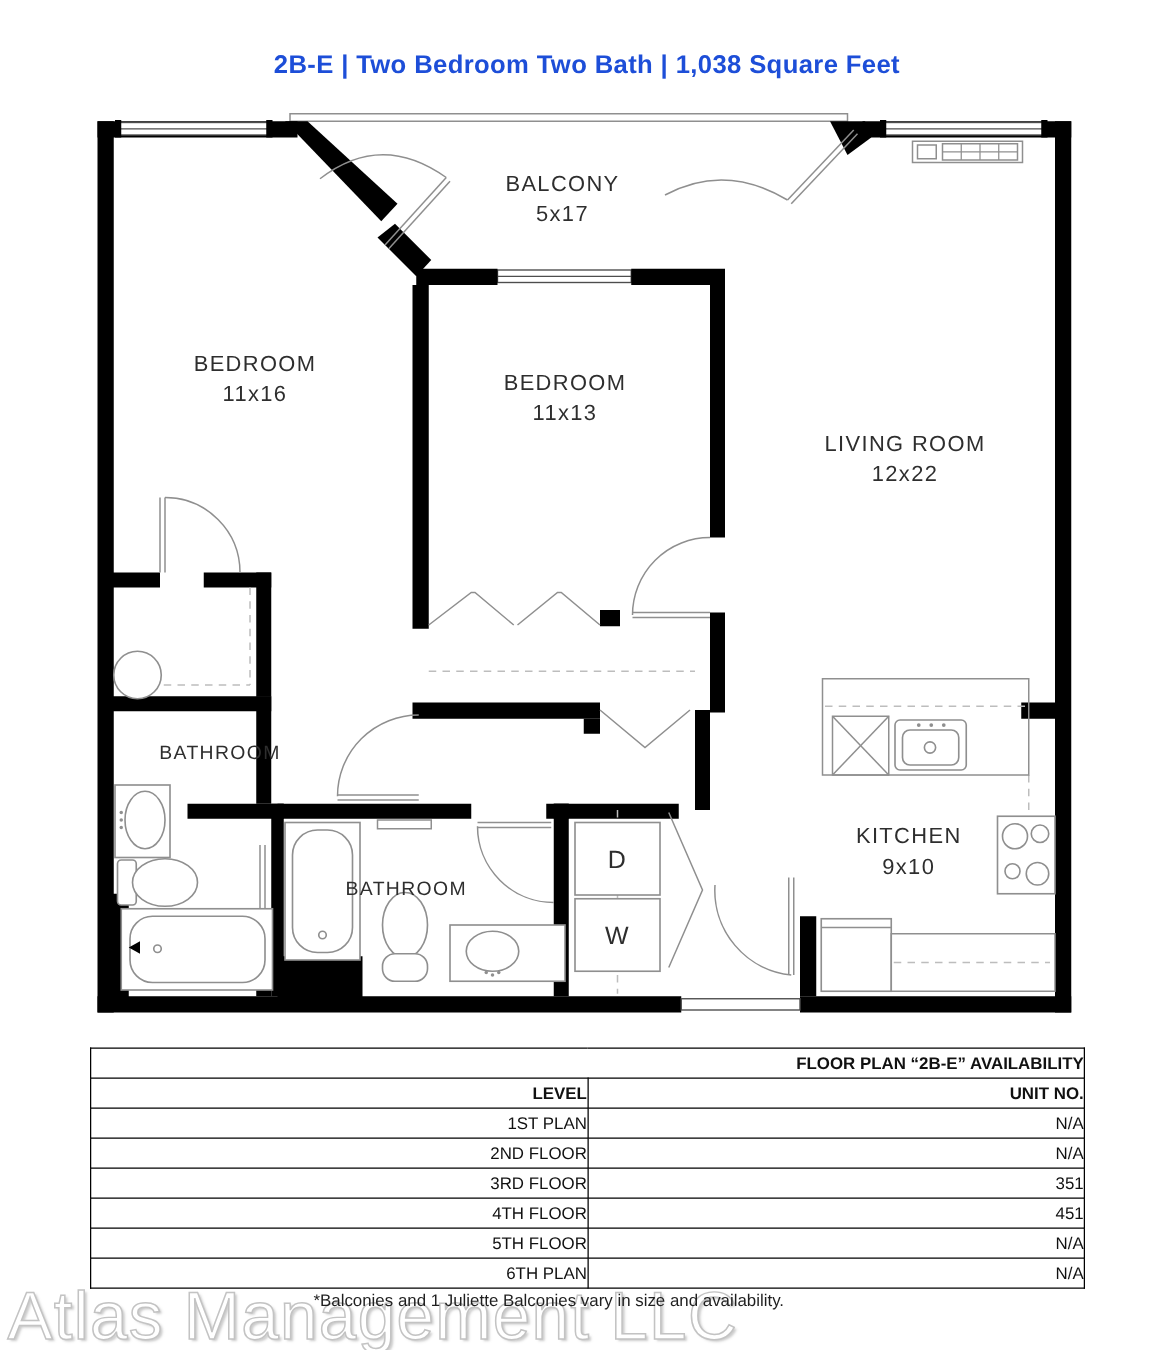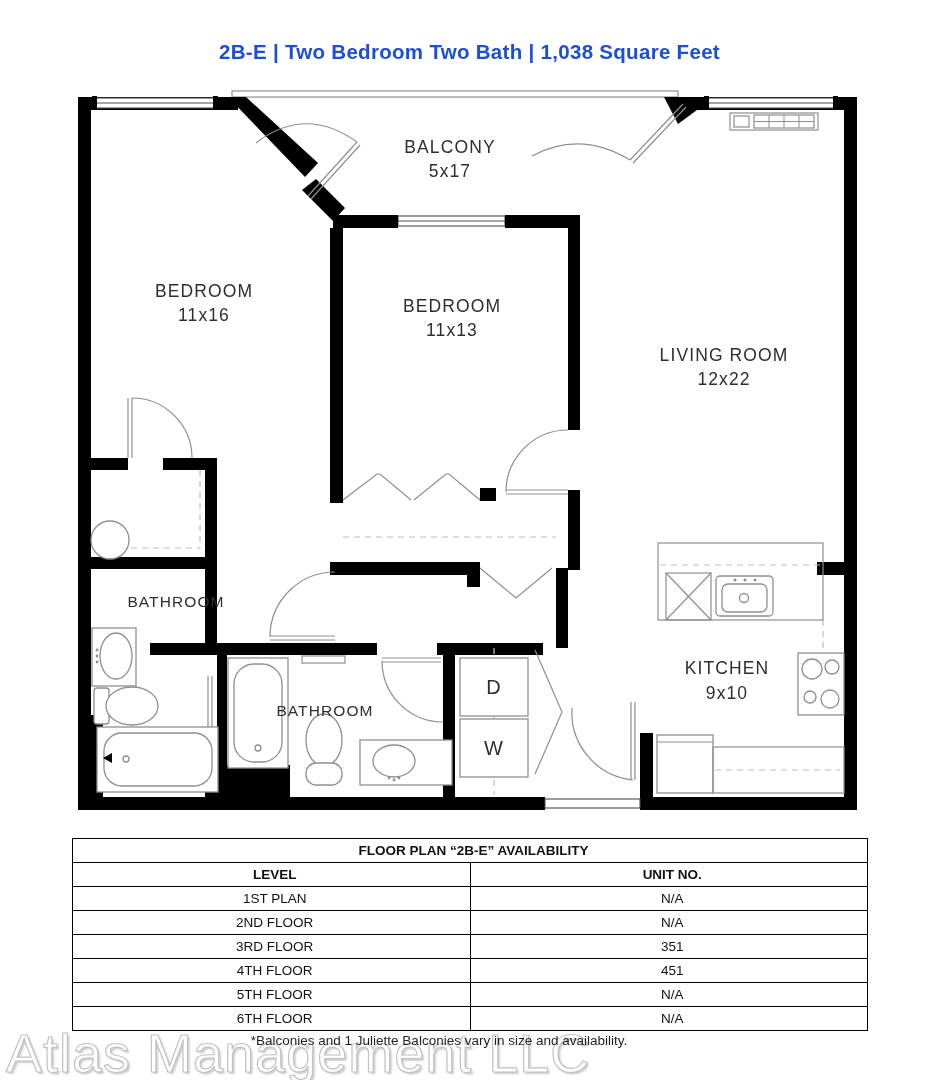--- a/index.html
+++ b/index.html
@@ -5,21 +5,21 @@
   html,body{margin:0;padding:0;background:#ffffff;}
   .page{position:relative;width:939px;height:1080px;background:#fff;overflow:hidden;
         font-family:"Liberation Sans", sans-serif;}
   .plan-title{position:absolute;left:0;top:40px;width:939px;text-align:center;
         font-size:20.5px;font-weight:bold;color:#1d4ed8;letter-spacing:.3px;}
   svg.plan{position:absolute;left:0;top:0;}
 
   
   .avail{position:absolute;left:72px;top:838px;width:796px;border-collapse:collapse;
          table-layout:fixed;font-size:13.5px;color:#111;}
-  .avail td,.avail th{border:1.6px solid #000;padding:2px 0 2px 7px;text-align:center;
+  .avail td,.avail th{border:1.6px solid #000;padding:2px 0 2px 7px;text-align:right;
          height:19px;vertical-align:middle;white-space:nowrap;}
   .avail th{font-weight:bold;}
   .avail .c1{width:104px;}
 
   .footnote{position:absolute;left:0;top:1033px;width:878px;text-align:center;
         font-size:13.5px;color:#1f1f1f;z-index:3;}
   .watermark{position:absolute;left:6px;top:1022px;z-index:1;
         font-size:54px;letter-spacing:1px;color:#ffffff;
         -webkit-text-stroke:1.2px #c3c3c3;
         text-shadow:2px 2px 2px rgba(140,140,140,.45);white-space:nowrap;}
@@ -293,21 +293,21 @@
     </tr>
     <tr>
       <td class="c1">4TH FLOOR</td>
       <td>451</td>
     </tr>
     <tr>
       <td class="c1">5TH FLOOR</td>
       <td>N/A</td>
     </tr>
     <tr>
-      <td class="c1">6TH FLOOR</td>
+      <td class="c1">6TH PLAN</td>
       <td>N/A</td>
     </tr>
   </tbody>
     </table>
 
   <div class="watermark">Atlas Management LLC</div>
   <div class="footnote">*Balconies and 1 Juliette Balconies vary in size and availability.</div>
 
 </div>
 

